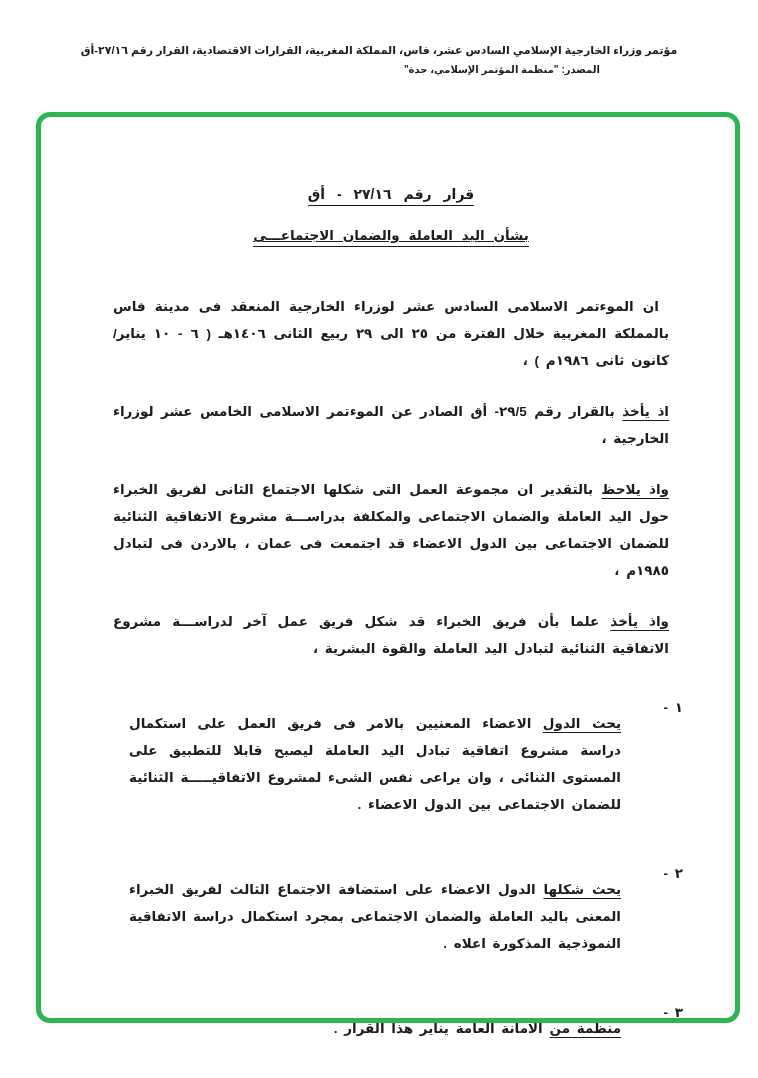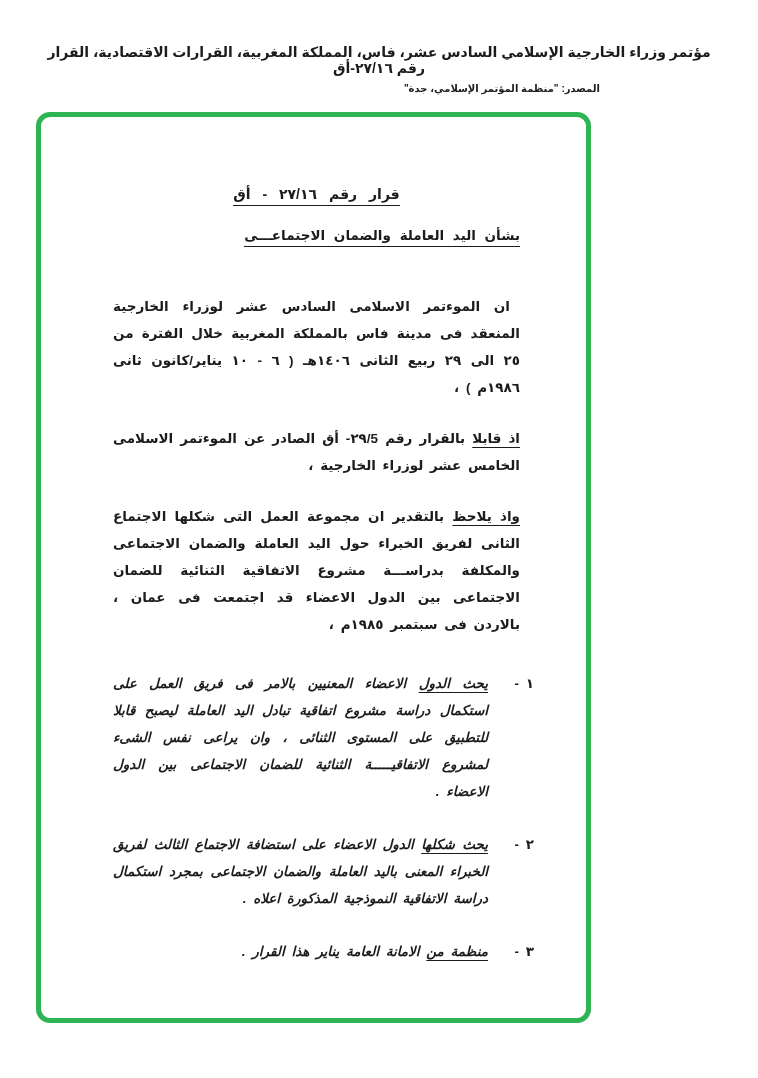--- a/index.html
+++ b/index.html
@@ -12,35 +12,35 @@
     width:758px; height:1078px;
     background:#ffffff;
     position:relative;
     overflow:hidden;
     font-family:"Liberation Sans","DejaVu Sans",sans-serif;
     color:var(--ink);
   }
   .doc-header{ direction:rtl; padding-top:44px; }
   .header-line1{
     text-align:center;
-    font-size:14px;
+    font-size:11px;
     font-weight:700;
     padding:0 36px;
   }
   .header-line2{
     margin-top:7px;
     margin-right:158px;
     text-align:right;
     font-size:10px;
     font-weight:700;
   }
   .green-frame{
     position:absolute;
     left:36px; top:112px;
-    width:555px; height:911px;
+    width:704px; height:911px;
     border:5px solid var(--frame);
     border-radius:14px;
     background:#ffffff;
   }
   .doc-body{
     direction:rtl;
     padding:64px 66px 0 72px;
     font-size:13.5px;
     font-weight:600;
     line-height:27px;
@@ -53,58 +53,60 @@
     font-size:14px;
     font-weight:700;
     word-spacing:8px;
   }
   .u{
     border-bottom:1.5px solid var(--ink);
     padding-bottom:3px;
   }
   .doc-subtitle{
     margin:14px 0 3px;
-    text-align:right;
+    text-align:center;
     font-size:13.5px;
     font-weight:700;
     word-spacing:5px;
+    text-decoration:underline;
   }
   .para{ margin:16px 0 24px; }
   .para.first{ margin-top:44px; text-indent:10px; }
   .lead{
     text-decoration:underline;
     text-underline-offset:4px;
     text-decoration-thickness:1px;
   }
   .items{ margin-top:32px; margin-left:0; margin-right:-14px; }
   .item{ display:flex; margin:0 0 26px 0; }
   .item-number{ flex:0 0 46px; white-space:nowrap; }
-  .item-text{ margin:0; flex:1;font-style:italic; }
+  .item-text{ margin:16px; flex:1; }
 </style>
 </head>
 <body>
 
 <header class="doc-header">
   <div class="header-line1">مؤتمر وزراء الخارجية الإسلامي السادس عشر، فاس، المملكة المغربية، القرارات الاقتصادية، القرار رقم ٢٧/١٦-أق</div>
   <div class="header-line2">المصدر:  "منظمة المؤتمر الإسلامي، جدة"</div>
 </header>
 
 <div class="green-frame">
   <main class="doc-body">
 
     <h1 class="doc-title"><span class="u">قرار رقم  ٢٧/١٦ -  أق</span></h1>
 
     <h2 class="doc-subtitle"><span class="u">بشأن اليد العاملة والضمان الاجتماعـــى</span></h2>
 
     <p class="para first"><span>ان الموءتمر الاسلامى السادس عشر لوزراء الخارجية المنعقد فى مدينة فاس بالمملكة المغربية خلال الفترة من ٢٥ الى ٢٩ ربيع الثانى ١٤٠٦هـ ( ٦ - ١٠ يناير/كانون ثانى ١٩٨٦م ) ،</span></p>
 
-    <p class="para"><span class="lead">اذ قابلا</span> <span>بالقرار رقم ٢٩/5- أق الصادر عن الموءتمر الاسلامى الخامس عشر لوزراء الخارجية ،</span></p>
+    <p class="para"><span class="lead">اذ يأخذ</span> <span>بالقرار رقم ٢٩/5- أق الصادر عن الموءتمر الاسلامى الخامس عشر لوزراء الخارجية ،</span></p>
 
-    <p class="para"><span class="lead">واذ يلاحظ</span> <span>بالتقدير ان مجموعة العمل التى شكلها الاجتماع الثانى لفريق الخبراء حول اليد العاملة والضمان الاجتماعى والمكلفة بدراســـة مشروع الاتفاقية الثنائية للضمان الاجتماعى بين الدول الاعضاء قد اجتمعت فى عمان ، بالاردن فى سبتمبر ١٩٨٥م ،</span></p>
+    <p class="para"><span class="lead">واذ يلاحظ</span> <span>بالتقدير ان مجموعة العمل التى شكلها الاجتماع الثانى لفريق الخبراء حول اليد العاملة والضمان الاجتماعى والمكلفة بدراســـة مشروع الاتفاقية الثنائية للضمان الاجتماعى بين الدول الاعضاء قد اجتمعت فى عمان ، بالاردن فى لتبادل ١٩٨٥م ،</span></p>
 
+    <p class="para"><span class="lead">واذ يأخذ</span> <span>علما بأن فريق الخبراء قد شكل فريق عمل آخر لدراســـة مشروع الاتفاقية الثنائية لتبادل اليد العاملة والقوة البشرية ،</span></p>
 
     <section class="items">
 
       <div class="item">
         <span class="item-number">١ -</span>
         <p class="item-text"><span class="lead">يحث الدول</span> <span>الاعضاء المعنيين بالامر فى فريق العمل على استكمال دراسة مشروع اتفاقية تبادل اليد العاملة ليصبح قابلا للتطبيق على المستوى الثنائى ، وان يراعى نفس الشىء لمشروع الاتفاقيـــــة الثنائية للضمان الاجتماعى بين الدول الاعضاء .</span></p>
       </div>
 
       <div class="item">
         <span class="item-number">٢ -</span>

